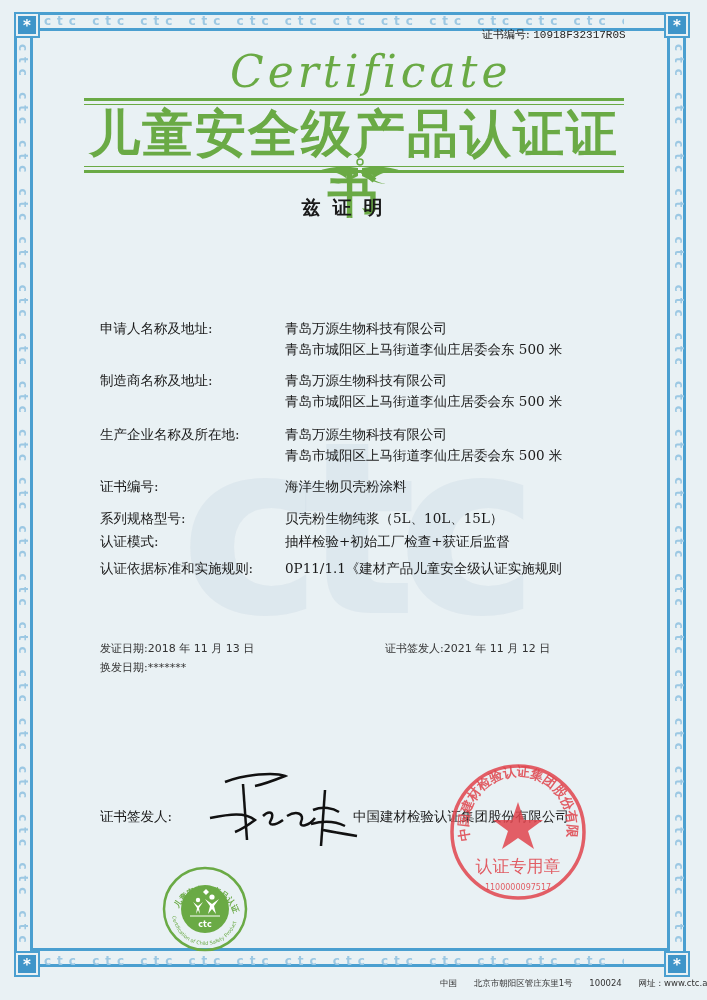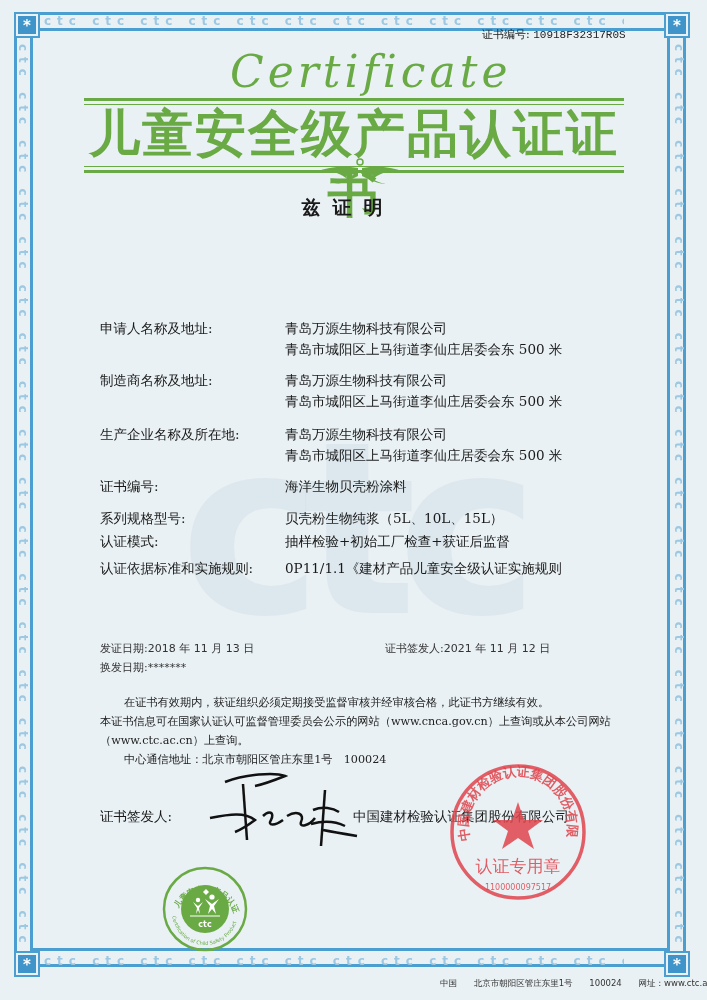--- a/index.html
+++ b/index.html
@@ -193,25 +193,20 @@
   <div class="dates" style="top:641px;">
     <span>发证日期:</span><span>2018 年 11 月 13 日</span>
   </div>
   <div class="dates" style="top:641px; left:385px;">
     <span>证书签发人:</span><span>2021 年 11 月 12 日</span>
   </div>
   <div class="dates" style="top:660px;">
     <span>换发日期:</span><span>*******</span>
   </div>
 
-  <div class="notice" style="top:693px;">
-    <p class="indent">在证书有效期内，获证组织必须定期接受监督审核并经审核合格，此证书方继续有效。</p>
-    <p>本证书信息可在国家认证认可监督管理委员会公示的网站（www.cnca.gov.cn）上查询或从本公司网站（www.ctc.ac.cn）上查询。</p>
-    <p class="indent">中心通信地址：北京市朝阳区管庄东里1号　100024</p>
-  </div>
 
   <div class="signer">证书签发人:</div>
   <svg class="signature" viewBox="0 0 160 80">
     <path d="M20 12 C40 4,70 2,80 6 C70 10,60 14,50 16" fill="none" stroke="#111" stroke-width="2.5"></path>
     <path d="M38 14 L42 70" fill="none" stroke="#111" stroke-width="2.5"></path>
     <path d="M5 48 C25 44,40 42,50 50 C42 56,35 60,30 62" fill="none" stroke="#111" stroke-width="2.5"></path>
     <path d="M58 46 C64 40,70 42,66 50 C62 56,70 56,78 50" fill="none" stroke="#111" stroke-width="2.5"></path>
     <path d="M82 46 C92 40,100 44,96 52 C94 58,104 56,110 48" fill="none" stroke="#111" stroke-width="2.5"></path>
     <path d="M120 20 L116 76" fill="none" stroke="#111" stroke-width="2.5"></path>
     <path d="M108 40 C118 36,128 38,134 42 M106 54 C120 50,132 52,140 56 M118 60 C128 62,140 64,152 66" fill="none" stroke="#111" stroke-width="2.5"></path>

